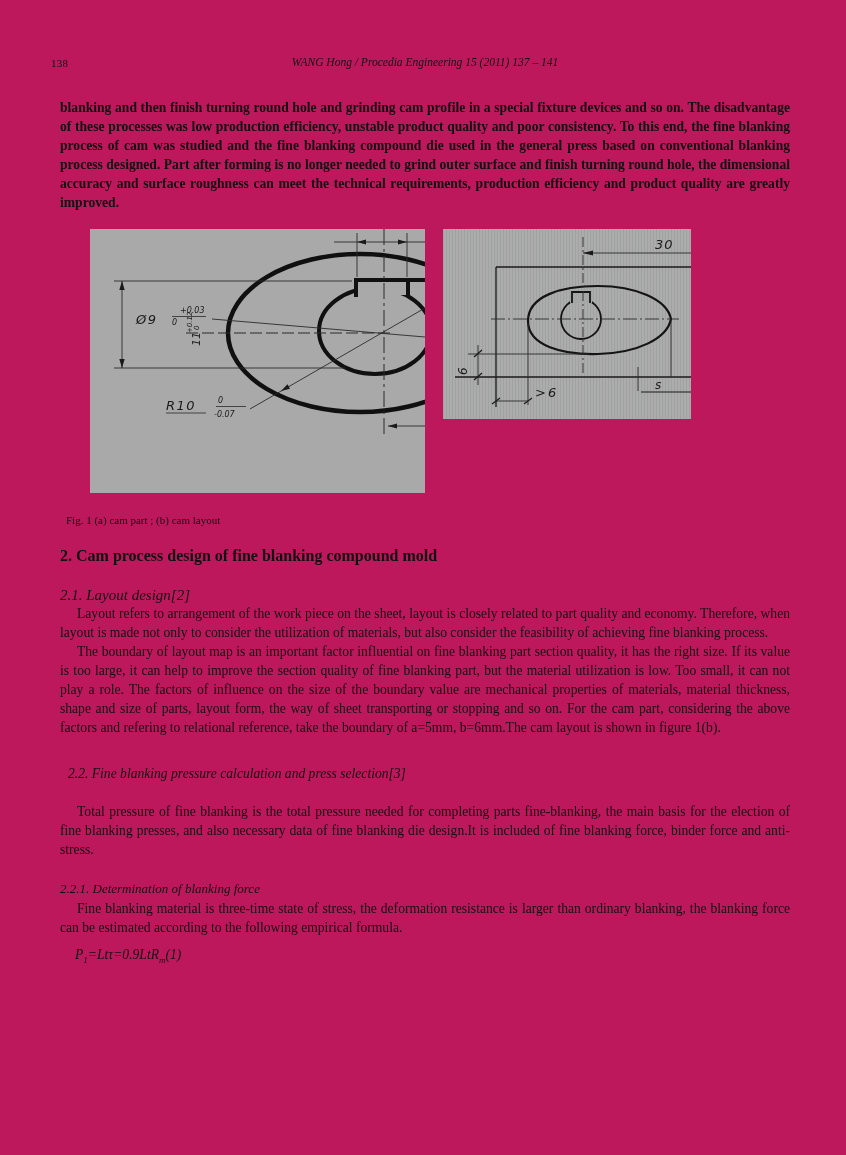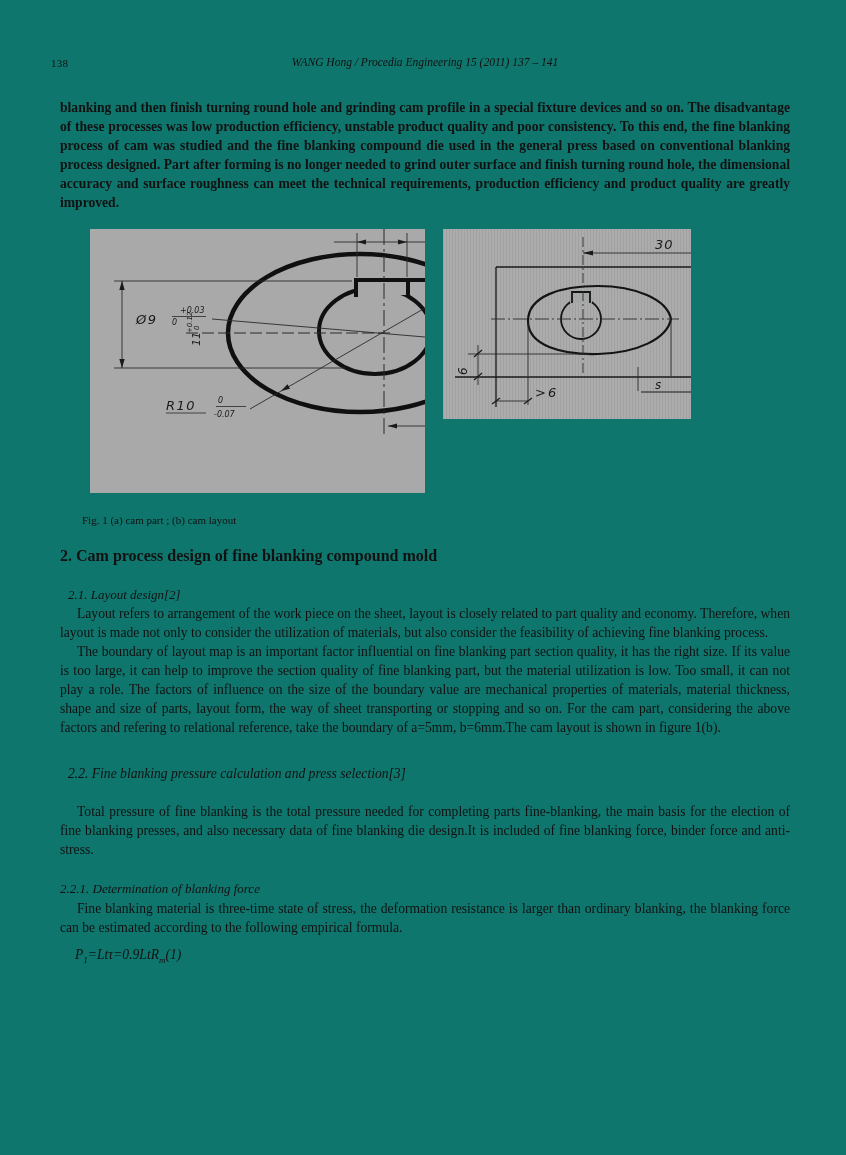--- a/index.html
+++ b/index.html
@@ -1,19 +1,19 @@
 <!DOCTYPE html>
 <html><head>
 <meta charset="utf-8">
 <style>
   html,body{margin:0;padding:0;background:#e8e8e8;}
   .page{
     position:relative;
     width:846px;height:1155px;
-    background:#0f766e;
+    background:#be185d;
     box-sizing:border-box;
     padding:56px 56px 0 60px;
     font-family:"Liberation Serif", serif;
     color:#111;
     overflow:hidden;
   }
   .hdr{position:relative;height:15px;font-size:11.5px;text-align:center;}
   .hdr .pagenum{position:absolute;left:-9px;top:1px;font-style:normal;font-size:11px;letter-spacing:.3px;}
   .hdr .running{font-style:italic;}
   .body-text{font-size:13.6px;line-height:19px;text-align:justify;}
@@ -27,23 +27,23 @@
     background-image:repeating-linear-gradient(90deg,#a7a7a7 0 2px,#abserver 0);
     flex:0 0 auto;
   }
   .fig-b{
     margin-left:18px;width:248px;height:190px;
     background:repeating-linear-gradient(90deg,#a0a1a1 0 1px,#abacab 1px 3px);
     flex:0 0 auto;
   }
   svg{display:block;}
   svg text{font-family:"DejaVu Sans", sans-serif;font-style:italic;fill:#1a1a1a;}
-  .caption{margin-top:20px;margin-left:22px;font-size:11px;line-height:14px;}
+  .caption{margin-top:20px;margin-left:6px;font-size:11px;line-height:14px;}
   .h2{margin-top:20px;font-size:16px;line-height:18px;font-weight:bold;}
-  .h21{margin-top:21px;margin-left:8px;font-size:13px;line-height:18px;font-style:italic;}
+  .h21{margin-top:21px;font-size:15px;line-height:18px;font-style:italic;}
   .h22{margin-top:28px;margin-left:8px;font-size:13.6px;line-height:18px;font-style:italic;}
   .h221{margin-top:21px;font-size:13px;line-height:18px;font-style:italic;}
   .mt10{}
   .mt19{margin-top:19px;}
   .mt1{margin-top:1px;}
   .formula-row{
     margin-top:8px;display:flex;justify-content:flex-start;
     padding-right:80px;font-size:13.6px;line-height:19px;
   }
   .formula{font-style:italic;text-indent:0;padding-left:15px;}

